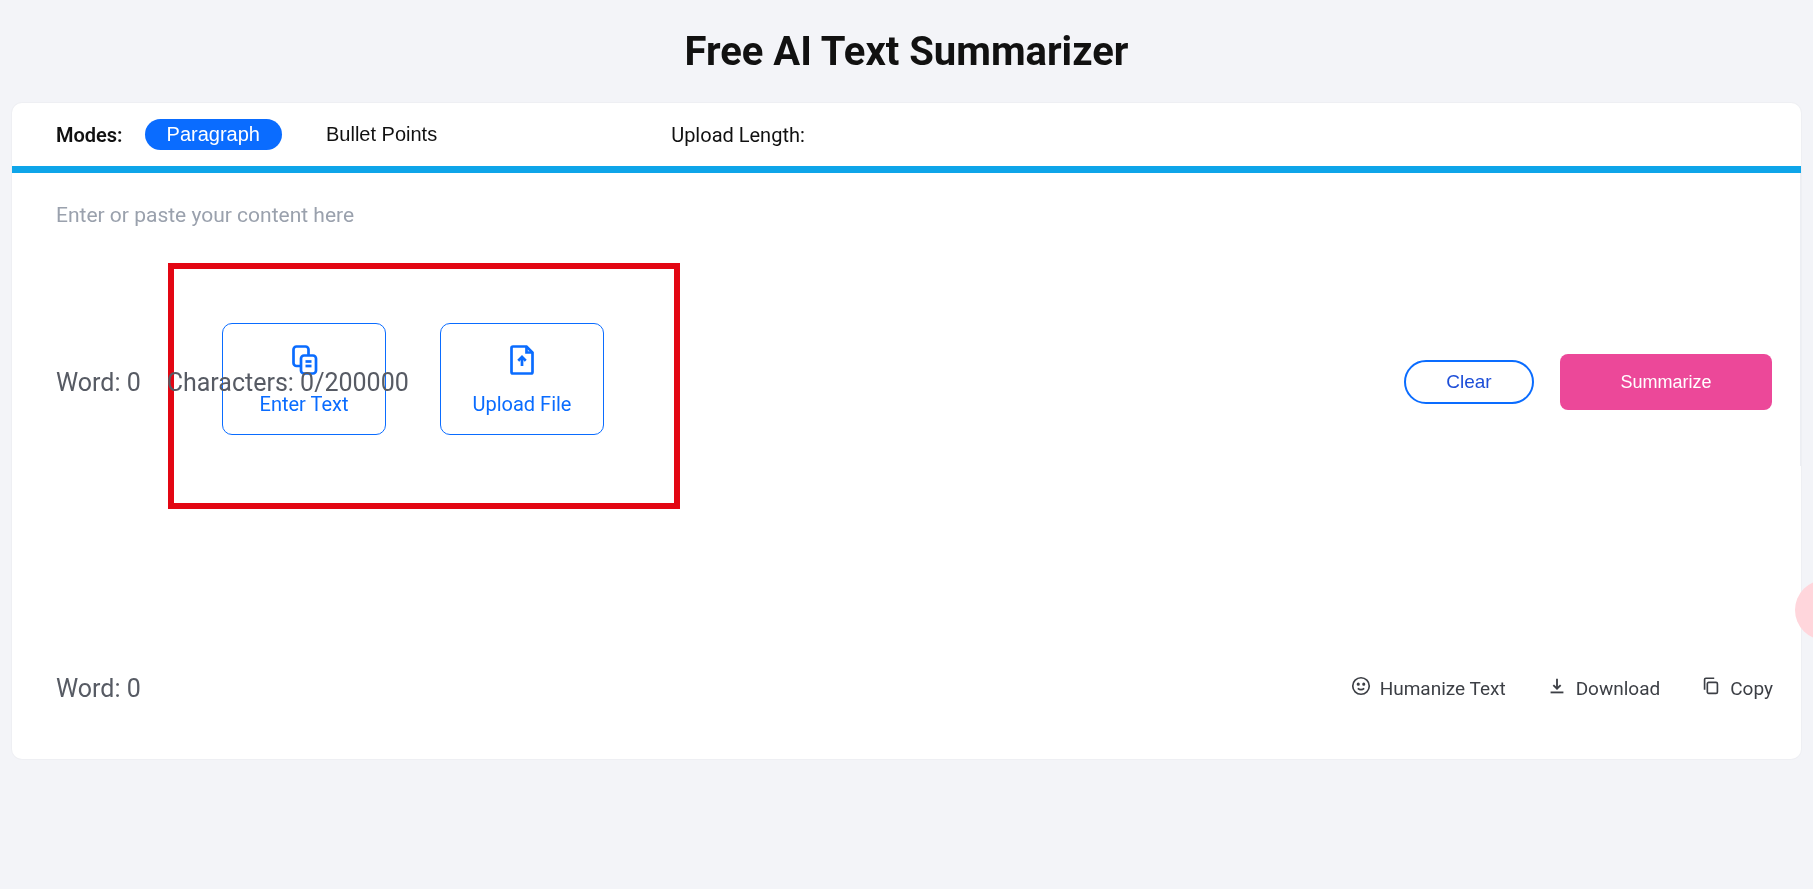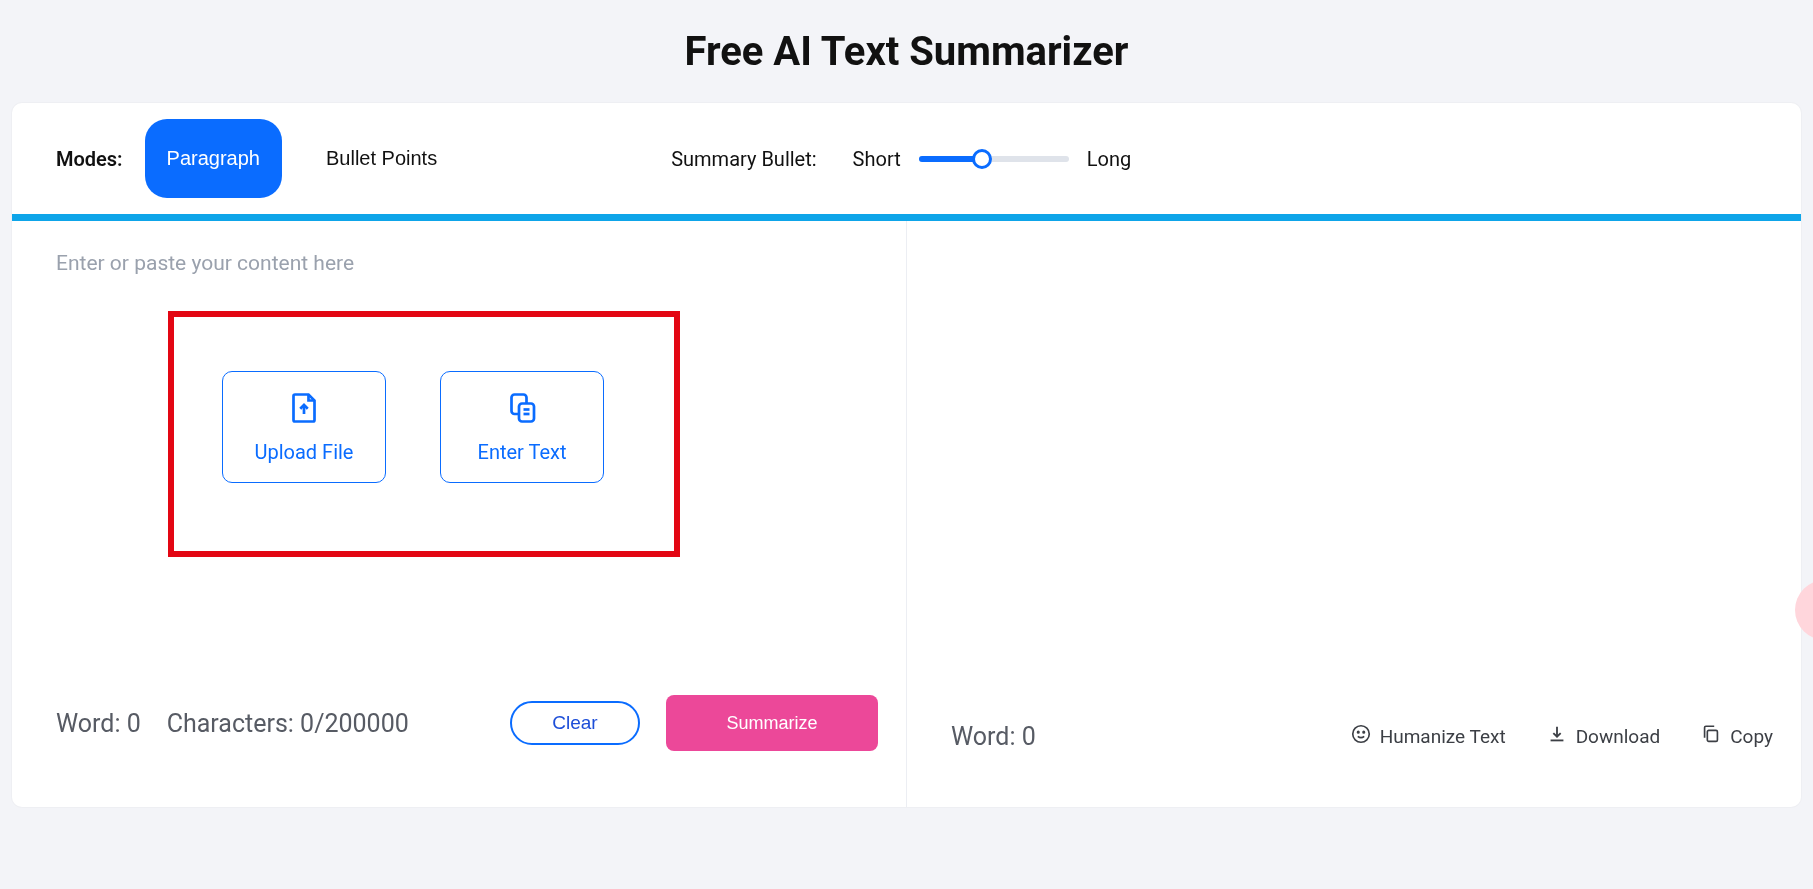--- a/index.html
+++ b/index.html
@@ -33,21 +33,21 @@
     gap: 22px;
     border-bottom: 7px solid #0ea5e9;
   }
   .modes-label {
     font-size: 20px;
     font-weight: 600;
     color: #111;
   }
   .mode-btn {
     font-size: 20px;
-    padding: 28px 22px;
+    padding: 4px 22px;
     border-radius: 22px;
     border: none;
     background: transparent;
     color: #111;
     cursor: pointer;
   }
   .mode-btn.active {
     background: #0a6cff;
     color: #fff;
   }
@@ -98,20 +98,21 @@
     height: 20px;
     background: #fff;
     border: 3px solid #0a6cff;
     border-radius: 50%;
     transform: translate(-50%, -50%);
     cursor: pointer;
   }
   .columns {
     display: flex;
     height: 586px;
+    flex-direction: column;
   }
   .col {
     flex: 1;
     position: relative;
     padding: 30px 44px 0;
   }
   .col-left { border-right: 1px solid #eceef3; }
   .placeholder {
     font-size: 21px;
     color: #9aa1ad;
@@ -213,61 +214,52 @@
 
 <h1 class="page-title">Free AI Text Summarizer</h1>
 
 <div class="panel">
 
   <div class="toolbar">
     <span class="modes-label">Modes:</span>
     <button class="mode-btn active">Paragraph</button>
     <button class="mode-btn">Bullet Points</button>
 
-    <span class="length-label">Summary Bullet:</span>
-    <div class="slider-wrap">
-      <span class="slider-end">Short</span>
-      <div class="slider">
-        <div class="slider-track"></div>
-        <div class="slider-fill"></div>
-        <div class="slider-thumb"></div>
-      </div>
-      <span class="slider-end">Long</span>
-    </div>
+    <span class="length-label">Upload Length:</span>
   </div>
 
   <div class="columns">
 
     <div class="col col-left">
       <div class="placeholder">Enter or paste your content here</div>
 
       <div class="highlight-box"></div>
 
       <div class="action-row">
+        <div class="action-card">
+          <span class="icon">
+            <svg viewBox="0 0 24 24" fill="none" stroke="#0a6cff" stroke-width="1.8">
+              <rect x="5" y="3" width="10" height="13" rx="2"></rect>
+              <rect x="10" y="9" width="10" height="12" rx="2" fill="#fff"></rect>
+              <line x1="13" y1="13" x2="17" y2="13"></line>
+              <line x1="13" y1="16" x2="17" y2="16"></line>
+            </svg>
+          </span>
+          <span class="action-label">Enter Text</span>
+        </div>
         <div class="action-card">
           <span class="icon">
             <svg viewBox="0 0 24 24" fill="none" stroke="#0a6cff" stroke-width="1.8">
               <path d="M6 3 h9 l4 4 v13 a1 1 0 0 1 -1 1 h-12 a1 1 0 0 1 -1 -1 v-16 a1 1 0 0 1 1 -1 z"></path>
               <path d="M15 3 v4 h4"></path>
               <path d="M12 16 v-6"></path>
               <path d="M9.5 12.5 l2.5 -2.5 l2.5 2.5"></path>
             </svg>
           </span>
           <span class="action-label">Upload File</span>
-        </div>
-        <div class="action-card">
-          <span class="icon">
-            <svg viewBox="0 0 24 24" fill="none" stroke="#0a6cff" stroke-width="1.8">
-              <rect x="5" y="3" width="10" height="13" rx="2"></rect>
-              <rect x="10" y="9" width="10" height="12" rx="2" fill="#fff"></rect>
-              <line x1="13" y1="13" x2="17" y2="13"></line>
-              <line x1="13" y1="16" x2="17" y2="16"></line>
-            </svg>
-          </span>
-          <span class="action-label">Enter Text</span>
         </div>
       </div>
 
       <div class="footer-row">
         <span class="stat">Word: 0</span>
         <span class="stat">Characters: 0/200000</span>
         <div class="spacer"></div>
         <button class="clear-btn">Clear</button>
         <button class="summarize-btn">Summarize</button>
       </div>

